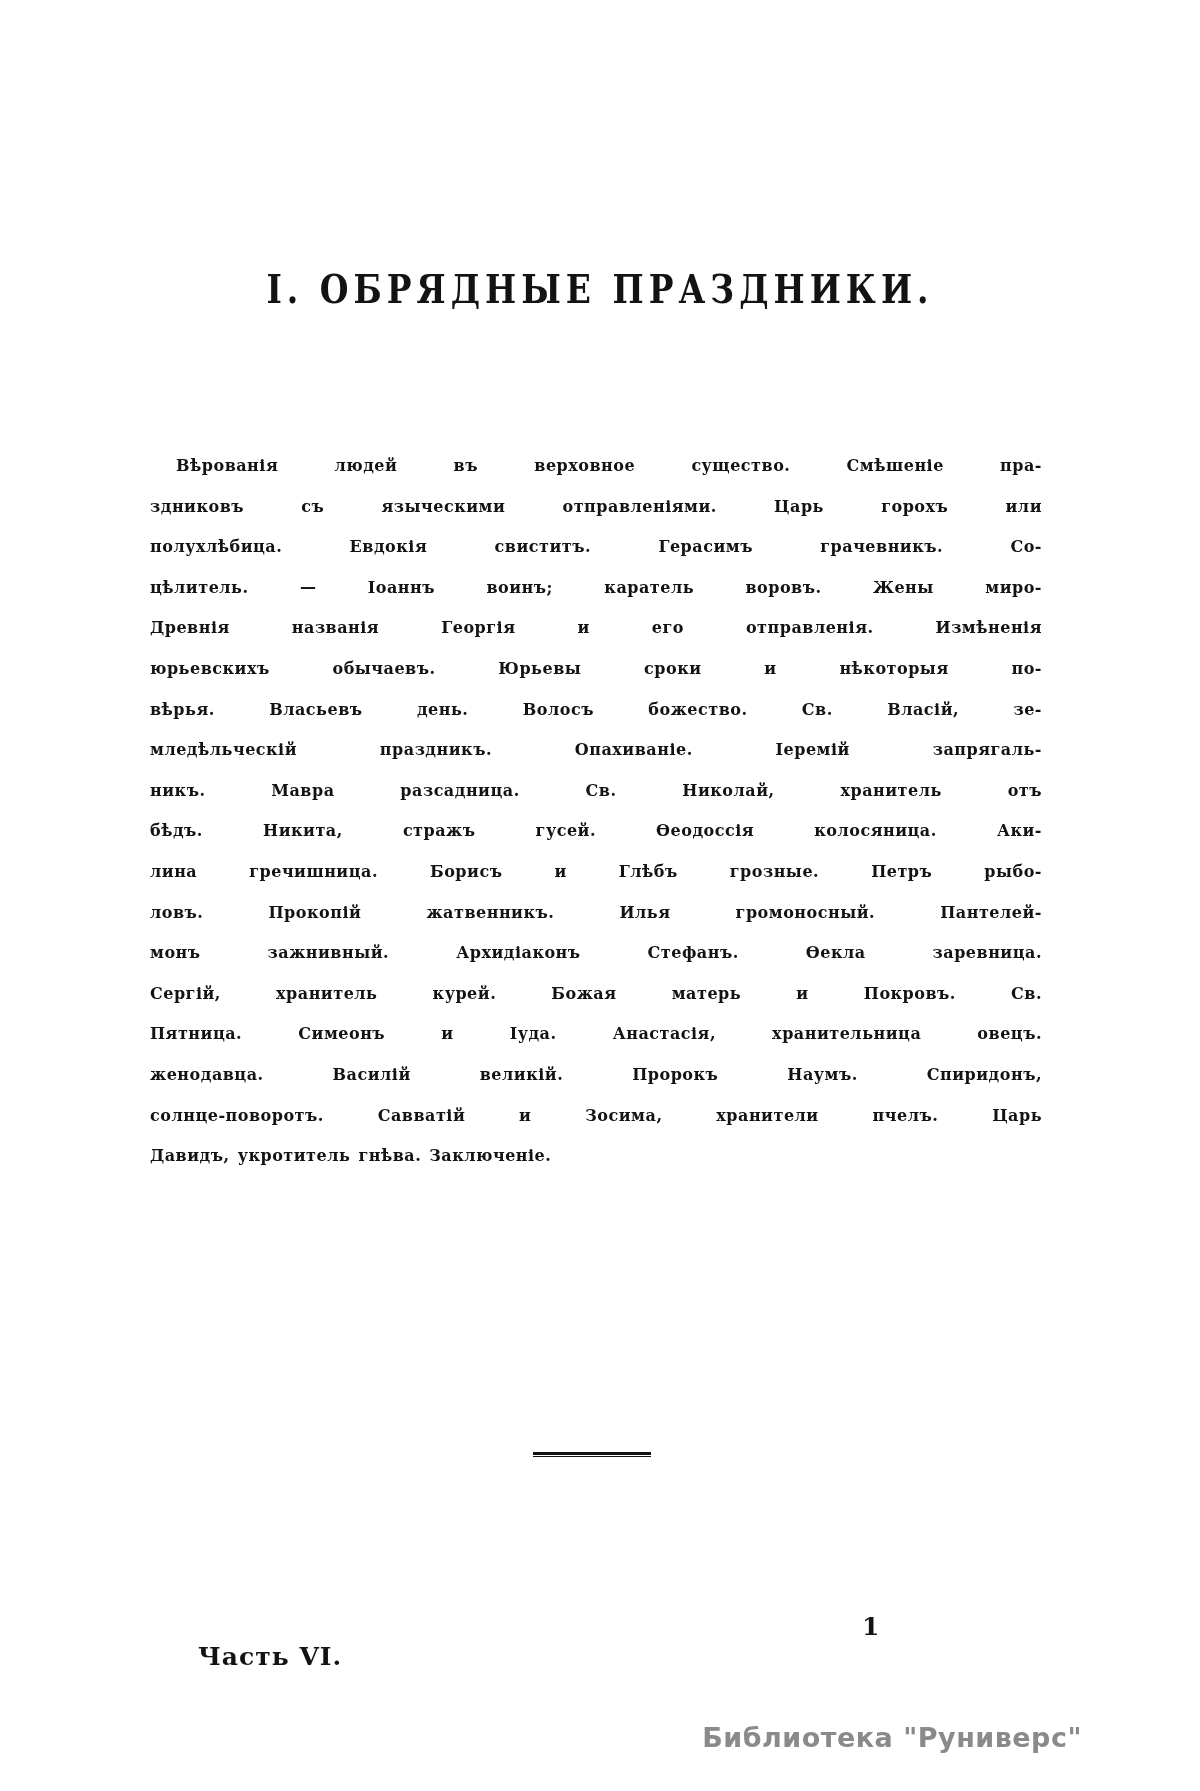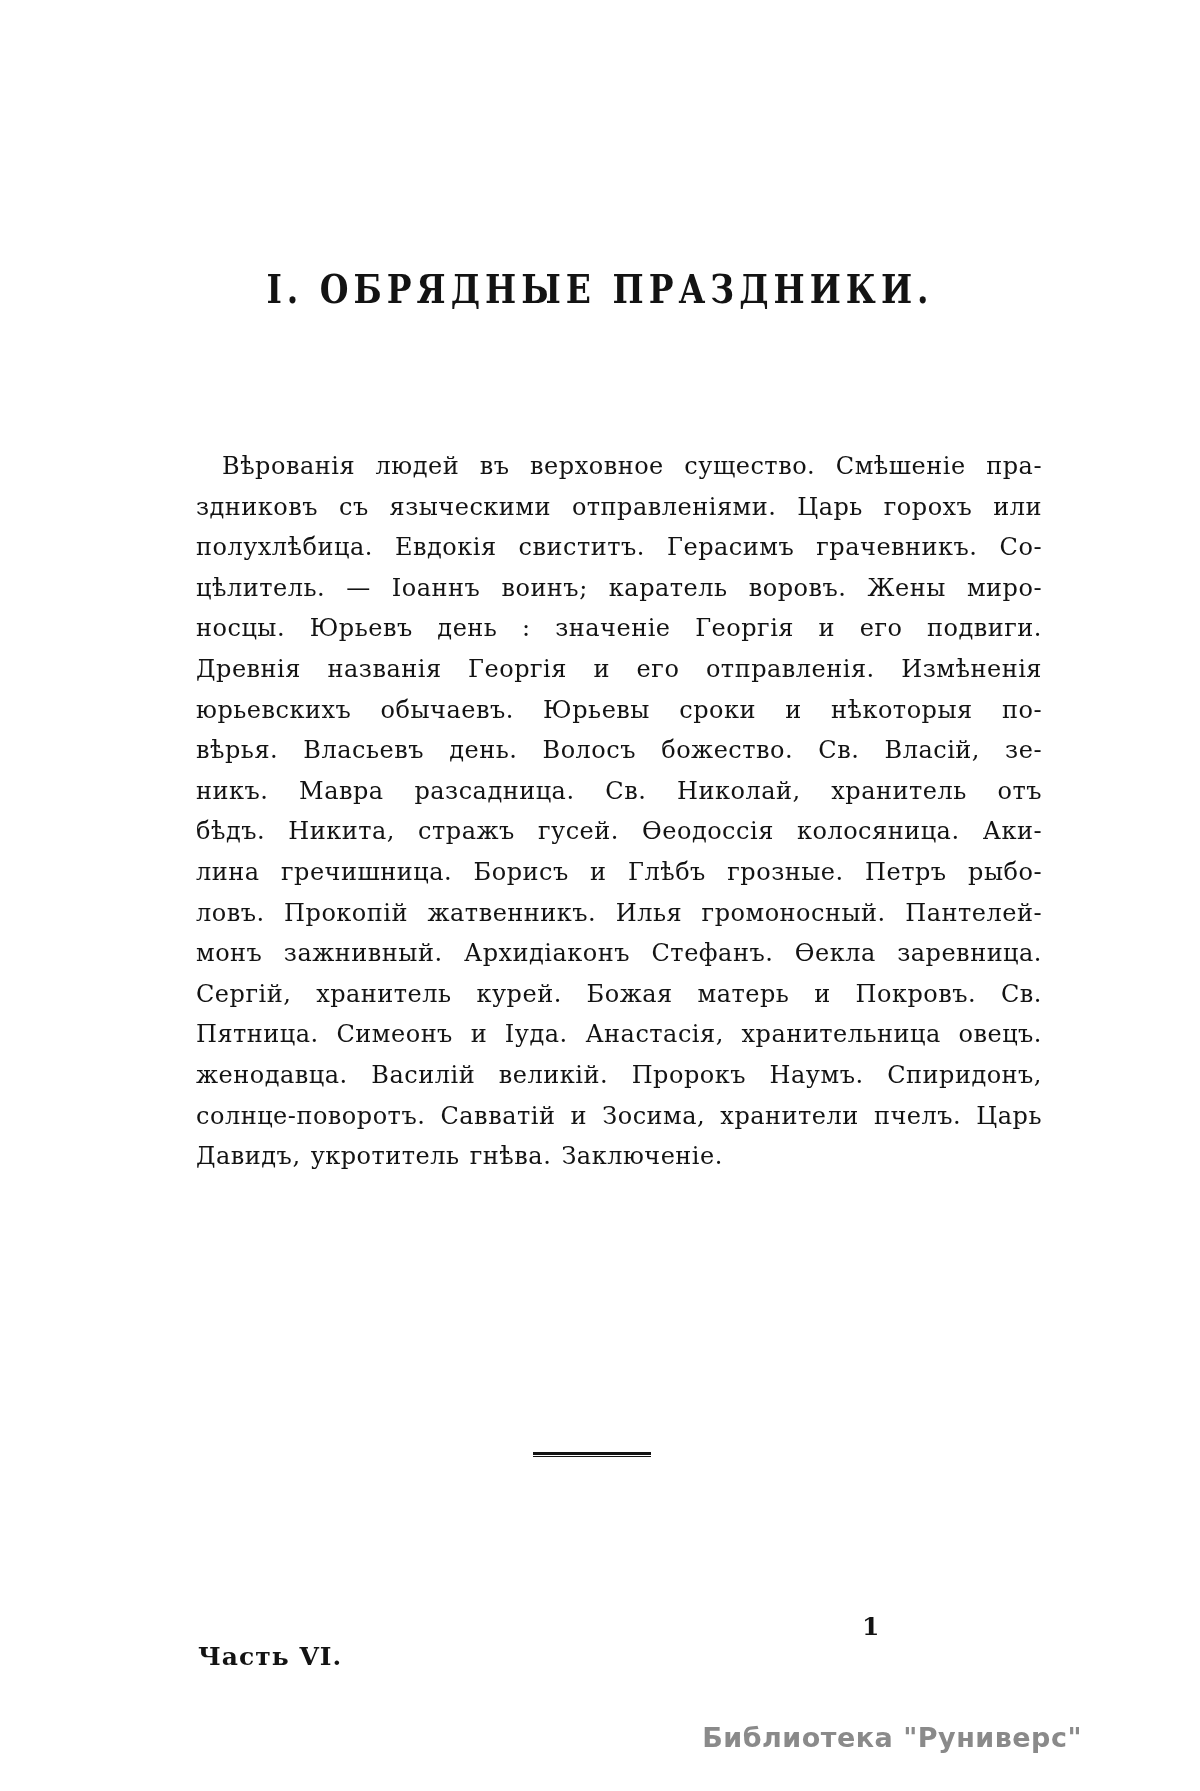--- a/index.html
+++ b/index.html
@@ -29,30 +29,29 @@
     transform-origin: top center;
     white-space: nowrap;
   }
   .paragraph {
     position: absolute;
     top: 446px;
     left: 150px;
     width: 892px;
   }
   .pline {
-    font-size: 24px;
-    font-weight: normal;
+    font-size: 16px;
+    font-weight: bold;
     line-height: 40.6px;
     height: 40.6px;
     overflow: hidden;
     text-align: justify;
     text-align-last: justify;
     letter-spacing: 0.5px;
     word-spacing: 2px;
-    margin-left: 46px;
   }
   .pline.first {
     text-indent: 26px;
   }
   .pline.last {
     text-align: right;
     text-align-last: left;
   }
   .divider {
     position: absolute;
@@ -95,24 +94,24 @@
 
 <div class="page">
 
   <div class="title">І. ОБРЯДНЫЕ ПРАЗДНИКИ.</div>
 
   <div class="paragraph">
     <div class="pline first">Вѣрованія людей въ верховное существо. Смѣшеніе пра-</div>
     <div class="pline">здниковъ съ языческими отправленіями. Царь горохъ или</div>
     <div class="pline">полухлѣбица. Евдокія свиститъ. Герасимъ грачевникъ. Со-</div>
     <div class="pline">цѣлитель. — Іоаннъ воинъ; каратель воровъ. Жены миро-</div>
-    <div class="pline">носцы. Юрьевъ день : значеніе Георгія и его подвиги.</div>
     <div class="pline">Древнія названія Георгія и его отправленія. Измѣненія</div>
     <div class="pline">юрьевскихъ обычаевъ. Юрьевы сроки и нѣкоторыя по-</div>
     <div class="pline">вѣрья. Власьевъ день. Волосъ божество. Св. Власій, зе-</div>
+    <div class="pline">мледѣльческій праздникъ. Опахиваніе. Іеремій запрягаль-</div>
     <div class="pline">никъ. Мавра разсадница. Св. Николай, хранитель отъ</div>
     <div class="pline">бѣдъ. Никита, стражъ гусей. Ѳеодоссія колосяница. Аки-</div>
     <div class="pline">лина гречишница. Борисъ и Глѣбъ грозные. Петръ рыбо-</div>
     <div class="pline">ловъ. Прокопій жатвенникъ. Илья громоносный. Пантелей-</div>
     <div class="pline">монъ зажнивный. Архидіаконъ Стефанъ. Ѳекла заревница.</div>
     <div class="pline">Сергій, хранитель курей. Божая матерь и Покровъ. Св.</div>
     <div class="pline">Пятница. Симеонъ и Іуда. Анастасія, хранительница овецъ.</div>
     <div class="pline">женодавца. Василій великій. Пророкъ Наумъ. Спиридонъ,</div>
     <div class="pline">солнце-поворотъ. Савватій и Зосима, хранители пчелъ. Царь</div>
     <div class="pline last">Давидъ, укротитель гнѣва. Заключеніе.</div>

